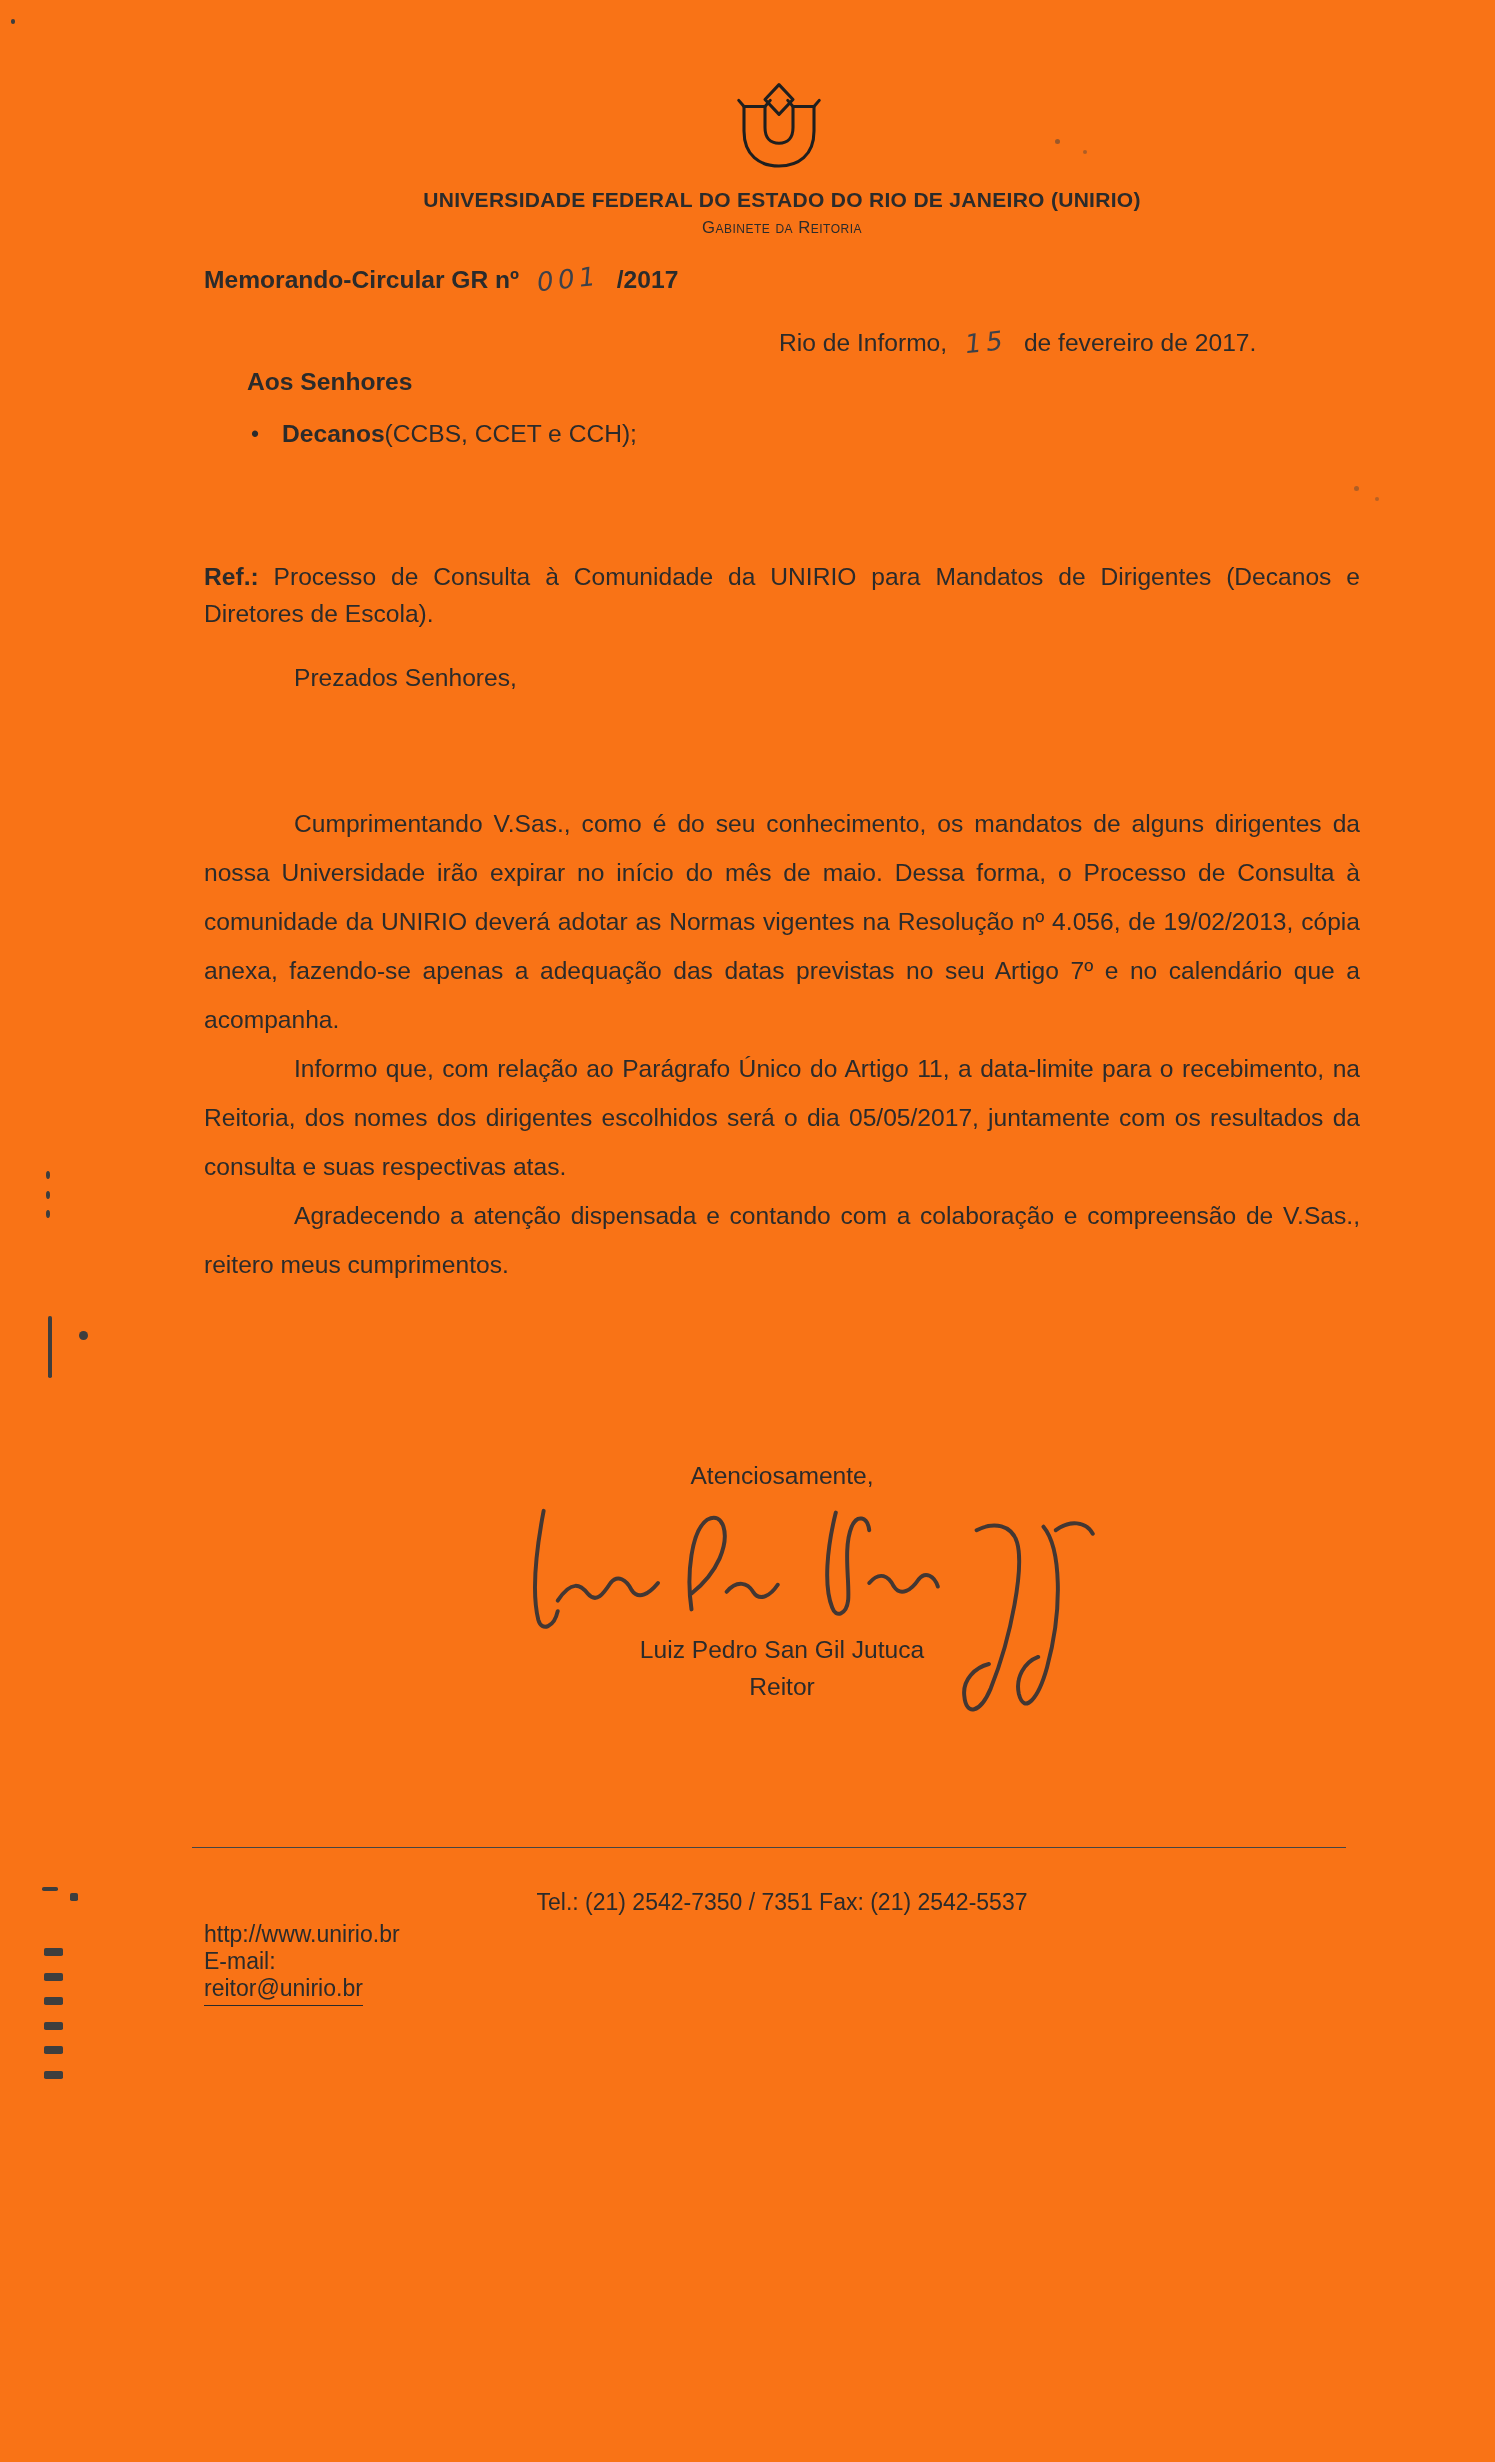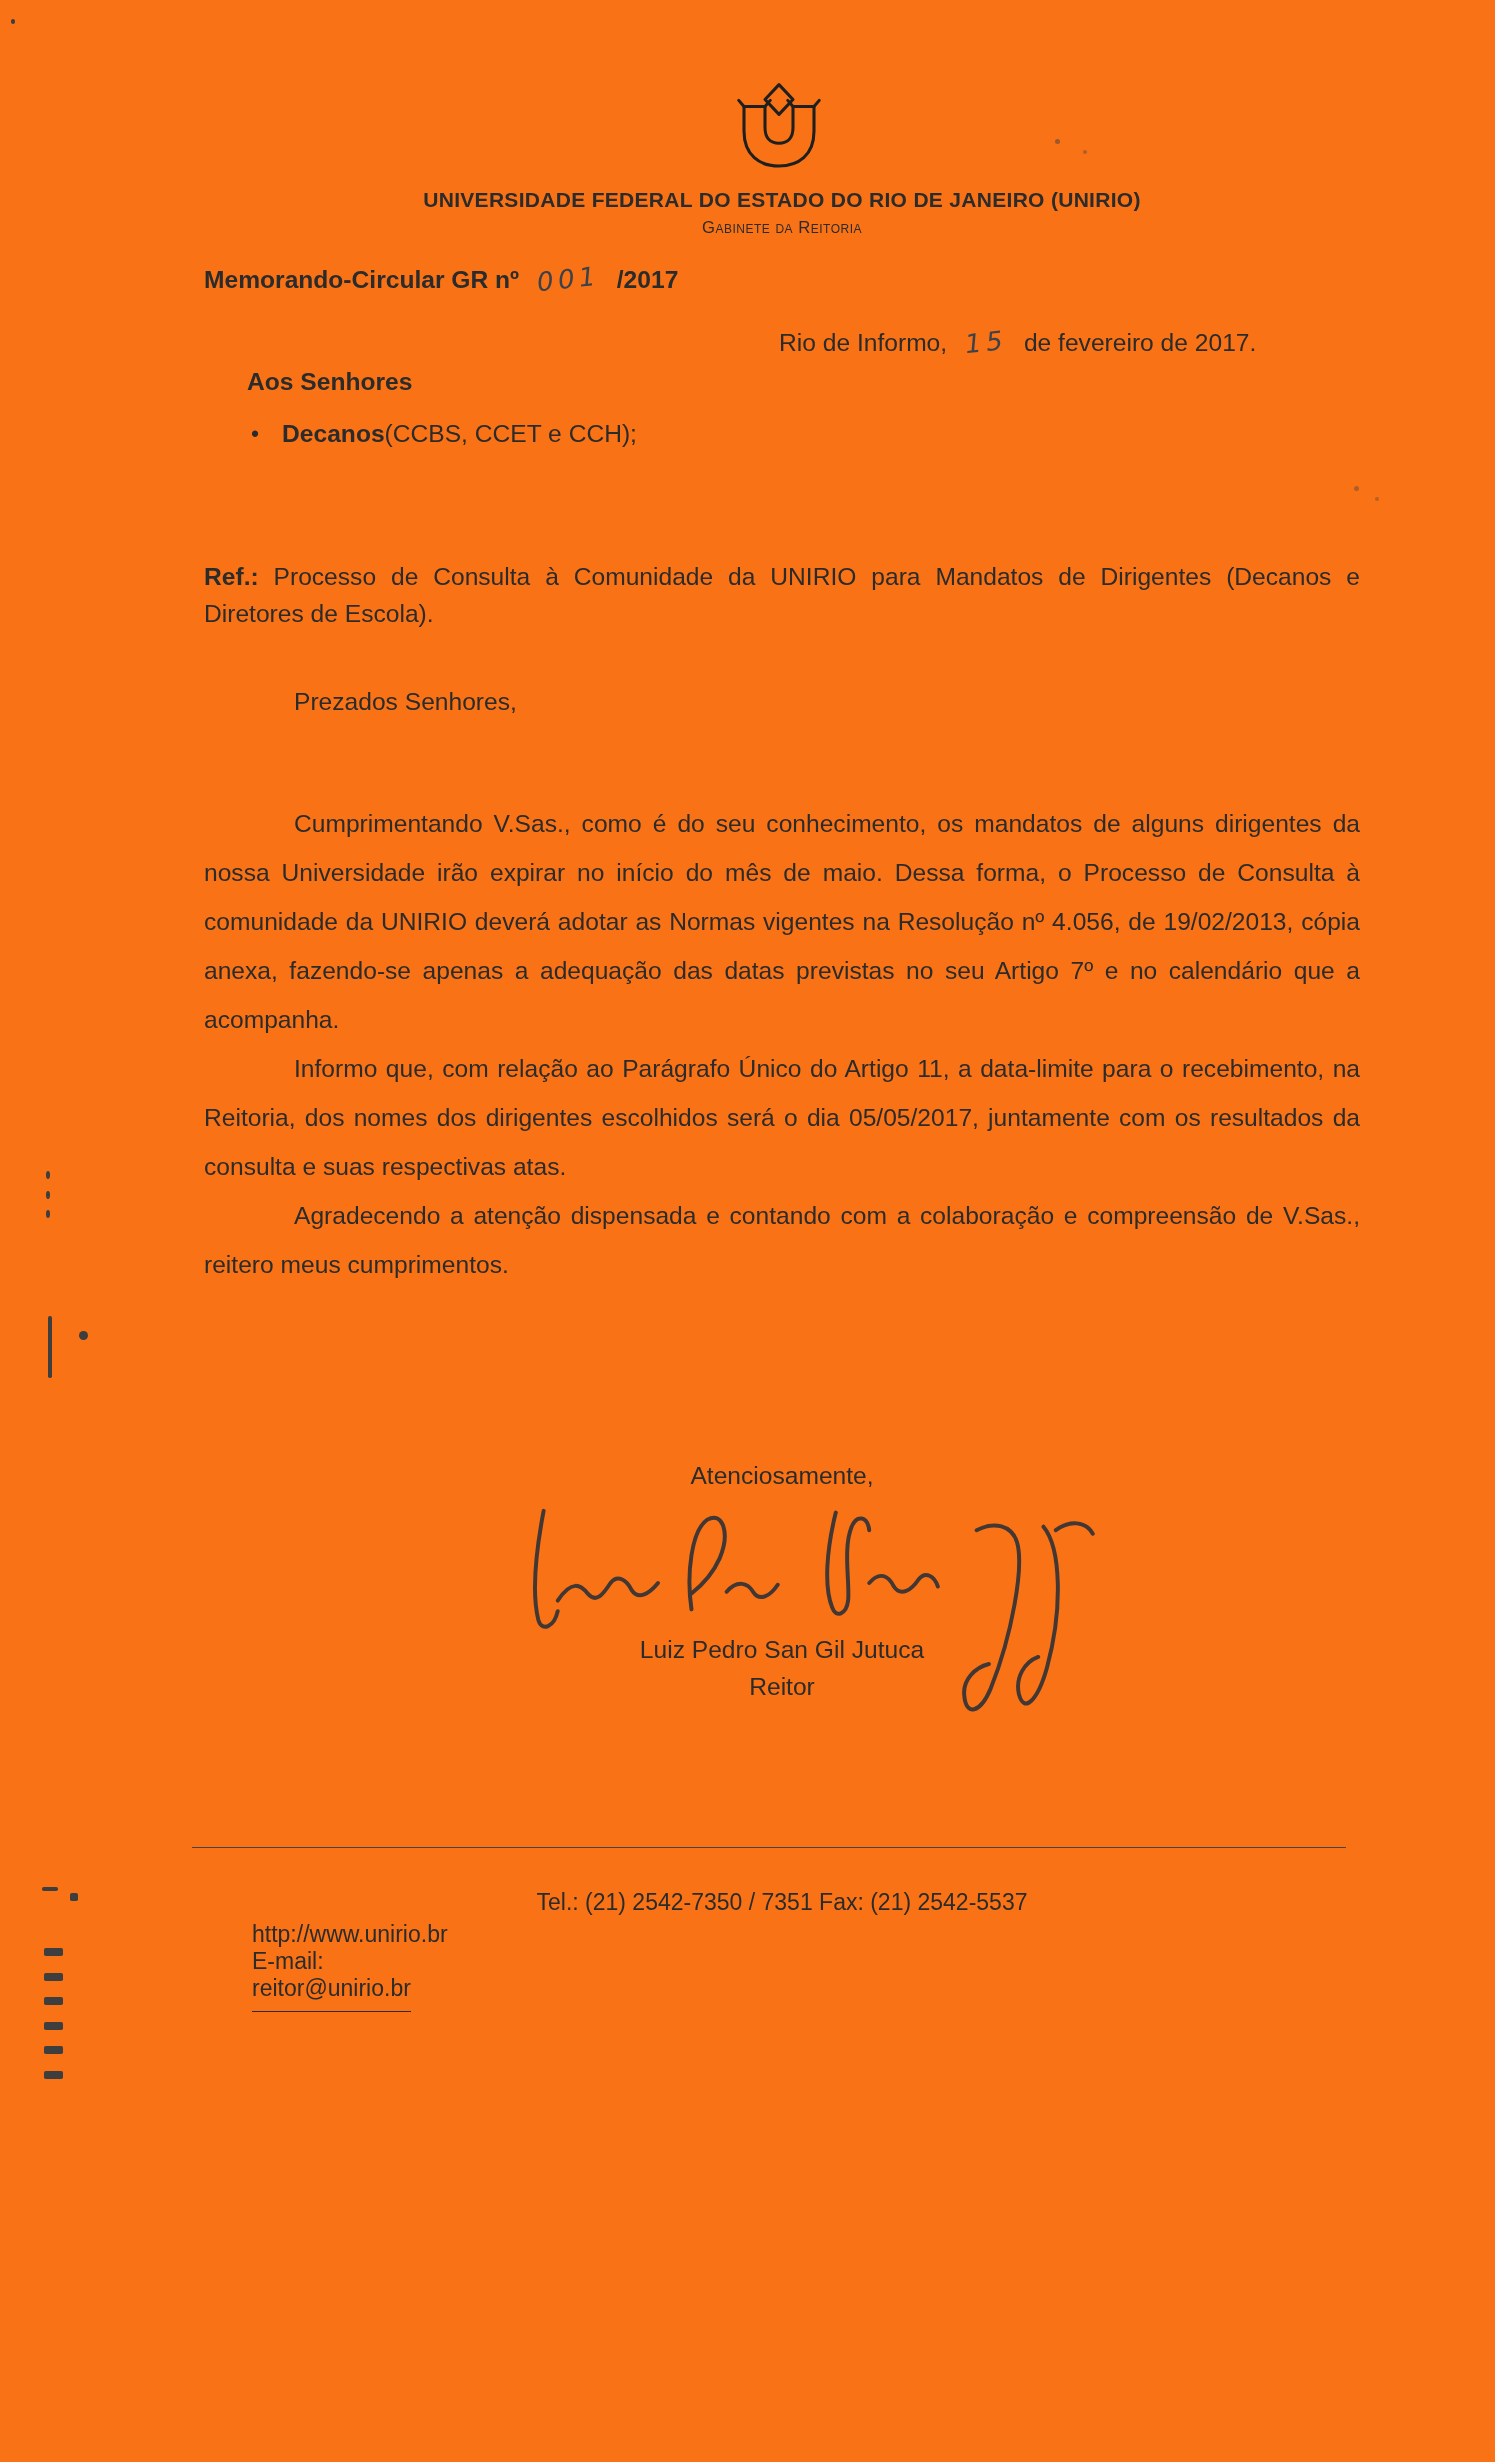--- a/index.html
+++ b/index.html
@@ -28,36 +28,36 @@
     transform:rotate(-6deg);letter-spacing:4.4px;font-size:26px;color:#3c414a;
     margin:0 10.6px;font-weight:normal;
   }
   
   .salutation{left:247px;top:368px;font-size:24.6px;font-weight:bold;}
   .bullet-line{left:251px;top:420px;font-size:24.6px;display:flex;align-items:baseline;}
   .bullet-glyph{margin-right:23px;font-size:23px;}
   
   .ref-block{left:204px;top:558px;width:1156px;font-size:24.6px;line-height:37px;text-align:justify;}
   
-  .greeting{left:294px;top:688px;font-size:24.6px;}
+  .greeting{left:294px;top:664px;font-size:24.6px;}
   .body-block{left:204px;top:799px;width:1156px;font-size:24.6px;line-height:49px;text-align:justify;}
   .para{margin:0;text-indent:90px;}
   .closing{top:1462px;font-size:24.6px;}
   
   .signature-svg{left:519px;top:1495px;}
   .sig-name{top:1636px;font-size:24.6px;}
   .sig-title{top:1673px;font-size:24.6px;}
   
   .footer-rule{left:192px;top:1847px;width:1154px;height:0;border-top:1.8px solid #444;}
   .footer-line1{top:1857px;font-size:23px;}
   .footer-line2{top:1889px;font-size:23px;}
   .footer-line3{left:204px;top:1921px;width:1156px;font-size:23px;display:flex;justify-content:center;align-items:baseline;flex-direction:column;}
   .footer-web{margin-right:132px;}
   .footer-email-label{margin-right:16px;}
-  .footer-email{border-bottom:1.8px solid #2b2b2b;padding-bottom:9px;margin-left:48px;}
+  .footer-email{border-bottom:1.8px solid #2b2b2b;padding-bottom:3px;}
   
   .artifact{position:absolute;background:#3e3e3e;border-radius:1.8px;}
   .artifact.dot{border-radius:50%;}
 </style>
 </head>
 <body>
 
 <div class="page">
 
   <div class="abs logo-wrap">

